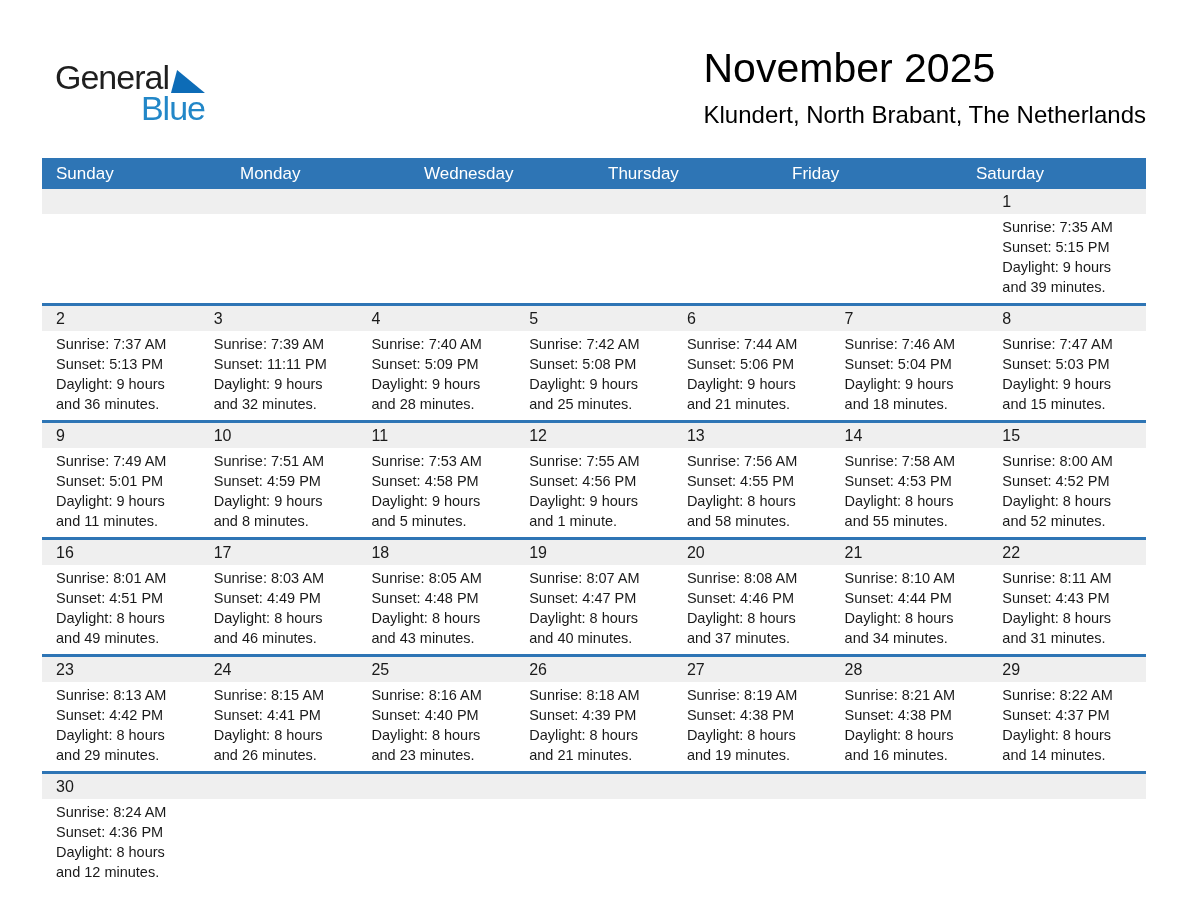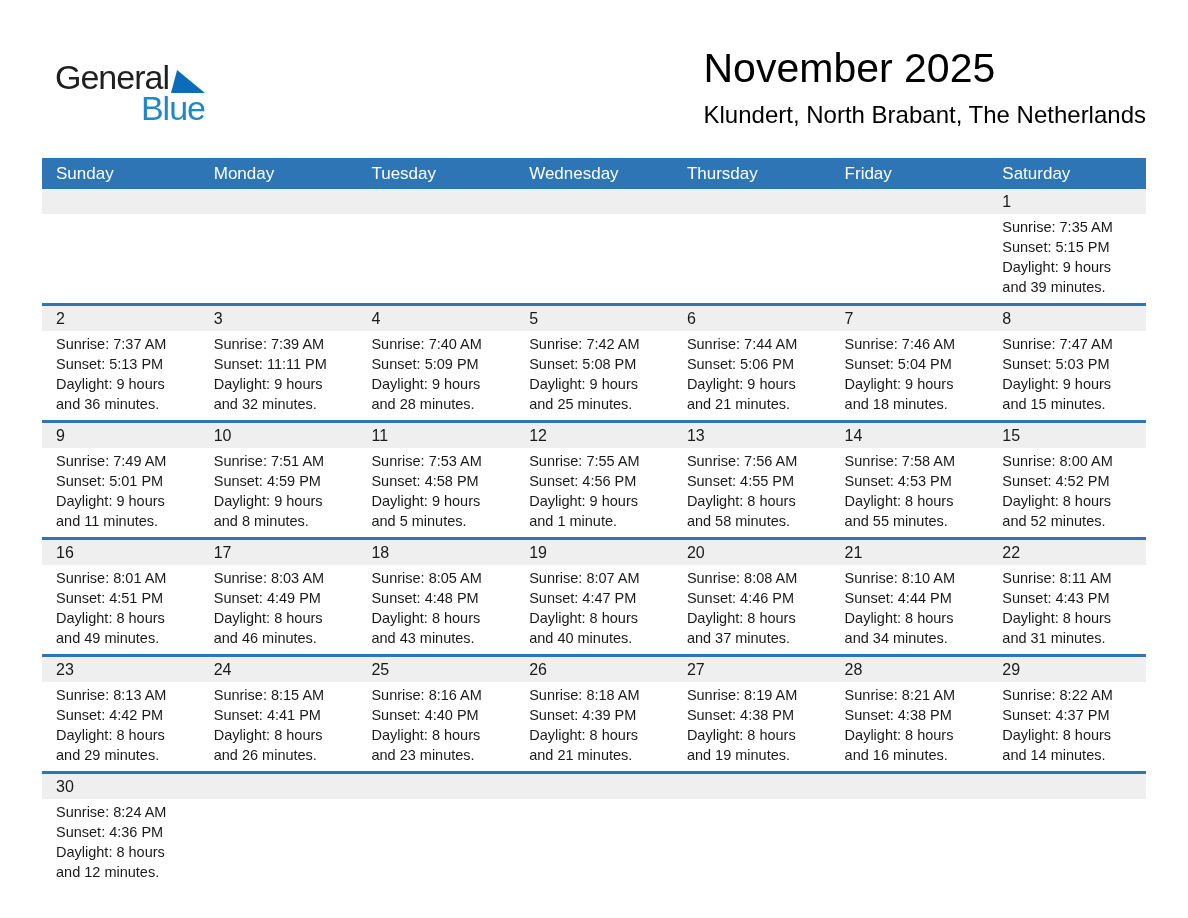--- a/index.html
+++ b/index.html
@@ -138,21 +138,20 @@
     <div class="titles">
       <div class="title">November 2025</div>
       <div class="subtitle">Klundert, North Brabant, The Netherlands</div>
     </div>
   </div>
 
   <div class="calendar">
     <div class="weekday-row">
         <div class="weekday">Sunday</div>
         <div class="weekday">Monday</div>
-        <div class="weekday">Tuesday</div>
         <div class="weekday">Wednesday</div>
         <div class="weekday">Thursday</div>
         <div class="weekday">Friday</div>
         <div class="weekday">Saturday</div>
       </div>
     <div id="weeks-container">
         <div class="week-row">
           <div class="day-cell">
             <div class="day-num"></div>
             <div class="day-details"></div>

